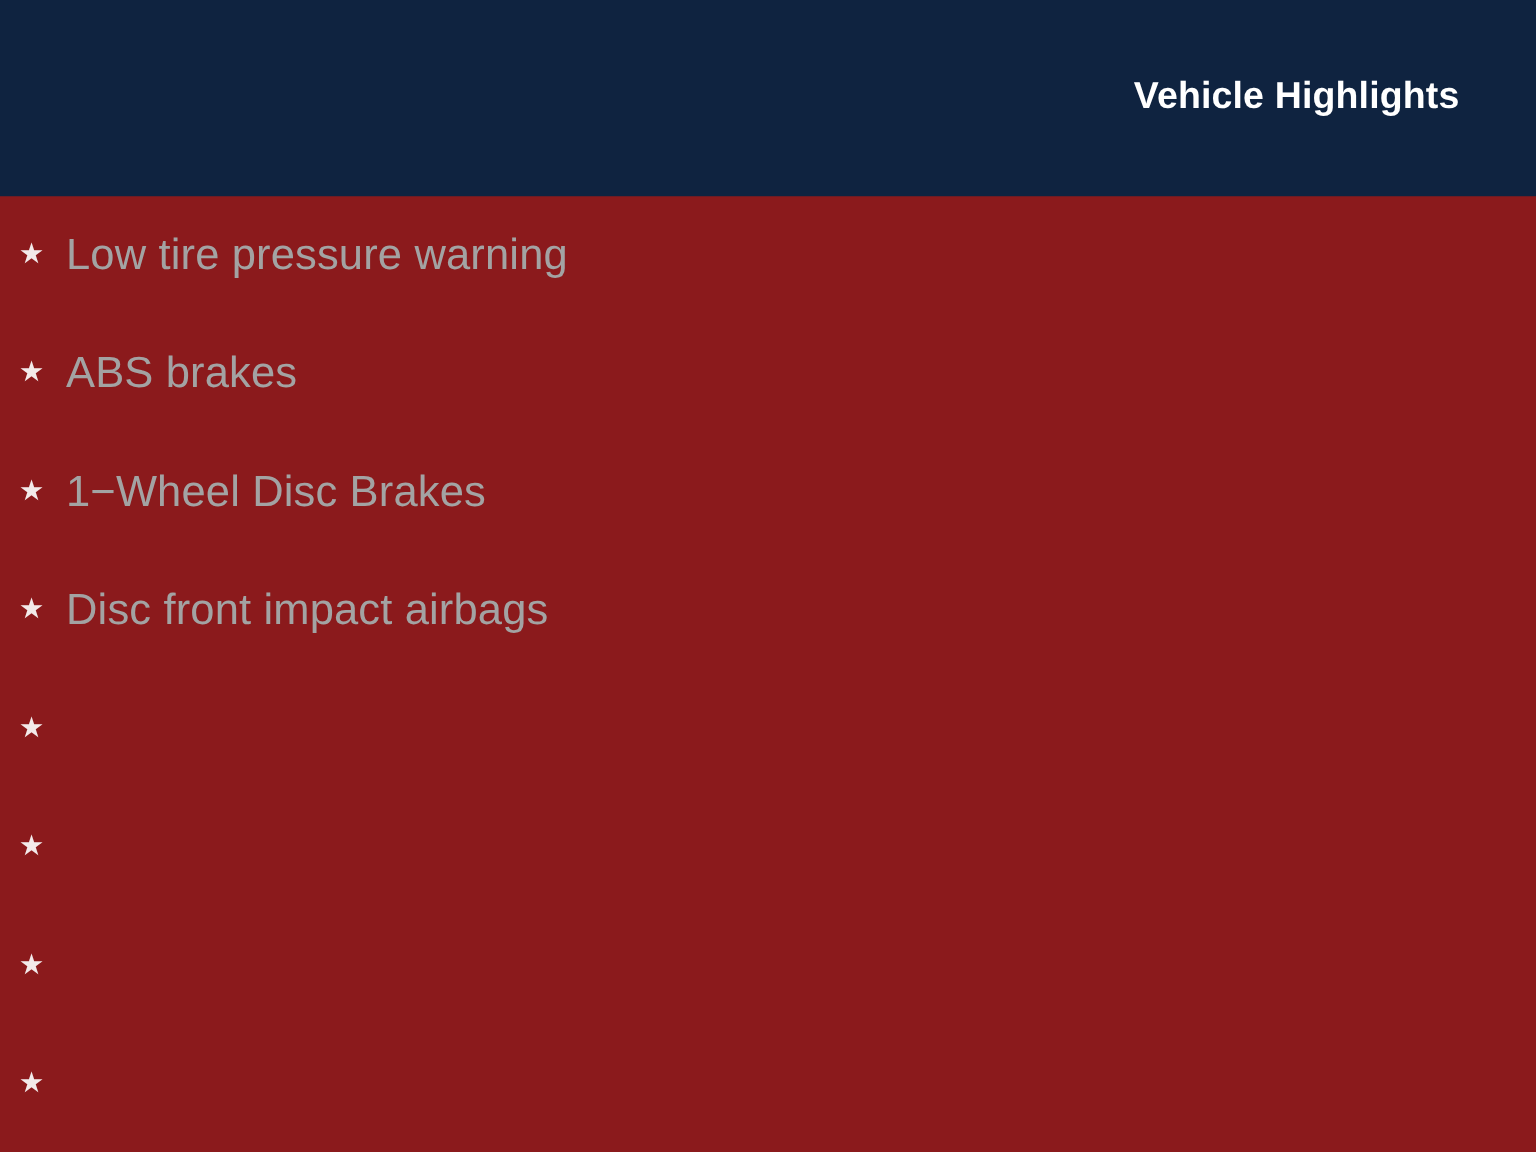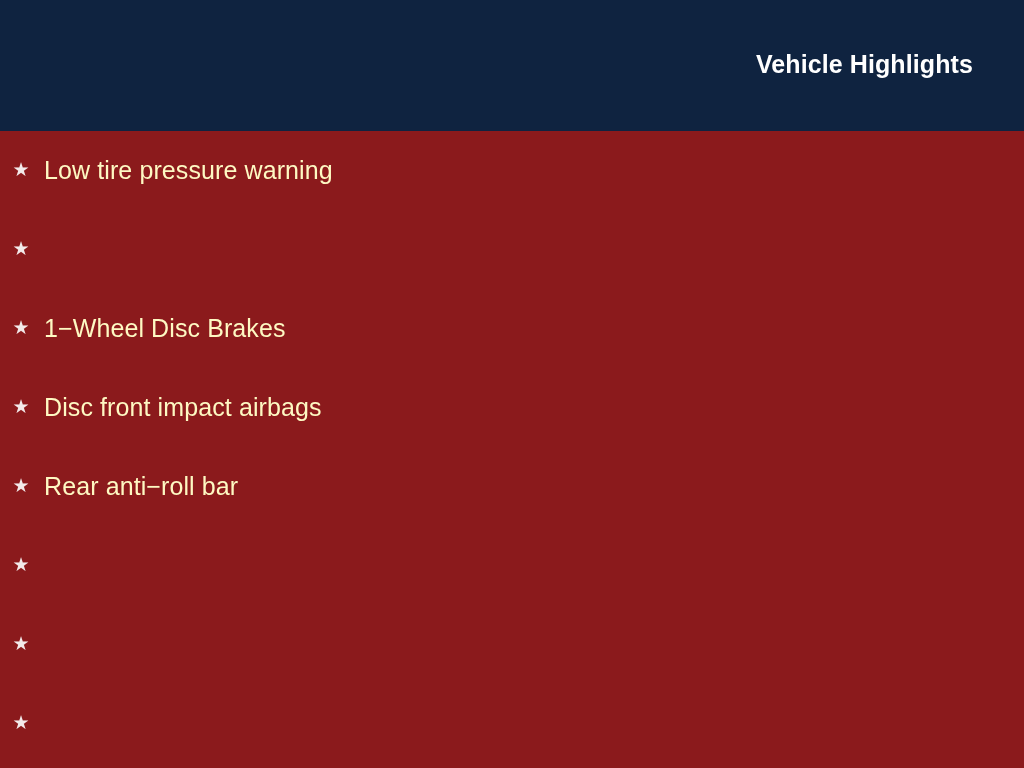--- a/index.html
+++ b/index.html
@@ -72,23 +72,23 @@
     display: inline-block;
     width: 30px;
     min-width: 30px;
     text-align: center;
     margin-left: 6px;
     font-size: 19px;
     line-height: 34px;
     color: #F3EAEA;
   }
   .item-text {
-    font-size: 25px;
+    font-size: 29px;
     font-weight: 300;
-    color: #fef9c3;
+    color: #a3a3a3;
     line-height: 34px;
     white-space: nowrap;
     margin-left: 8px;
     letter-spacing: 0.1px;
   }
   .i0 { top: 22px; }
   .i1 { top: 101px; }
   .i2 { top: 180px; }
   .i3 { top: 259px; }
   .i4 { top: 338px; }
@@ -108,35 +108,35 @@
   <div id="body">
     <ul id="highlights-list">
 
       <li class="highlight-item i0">
         <span class="bullet-star">★</span>
         <span class="item-text">Low tire pressure warning</span>
       </li>
 
       <li class="highlight-item i1">
         <span class="bullet-star">★</span>
+        <span class="item-text">ABS brakes</span>
       </li>
 
       <li class="highlight-item i2">
         <span class="bullet-star">★</span>
         <span class="item-text">1−Wheel Disc Brakes</span>
       </li>
 
       <li class="highlight-item i3">
         <span class="bullet-star">★</span>
         <span class="item-text">Disc front impact airbags</span>
       </li>
 
       <li class="highlight-item i4">
         <span class="bullet-star">★</span>
-        <span class="item-text">Rear anti−roll bar</span>
       </li>
 
       <li class="highlight-item i5">
         <span class="bullet-star">★</span>
       </li>
 
       <li class="highlight-item i6">
         <span class="bullet-star">★</span>
       </li>
 

